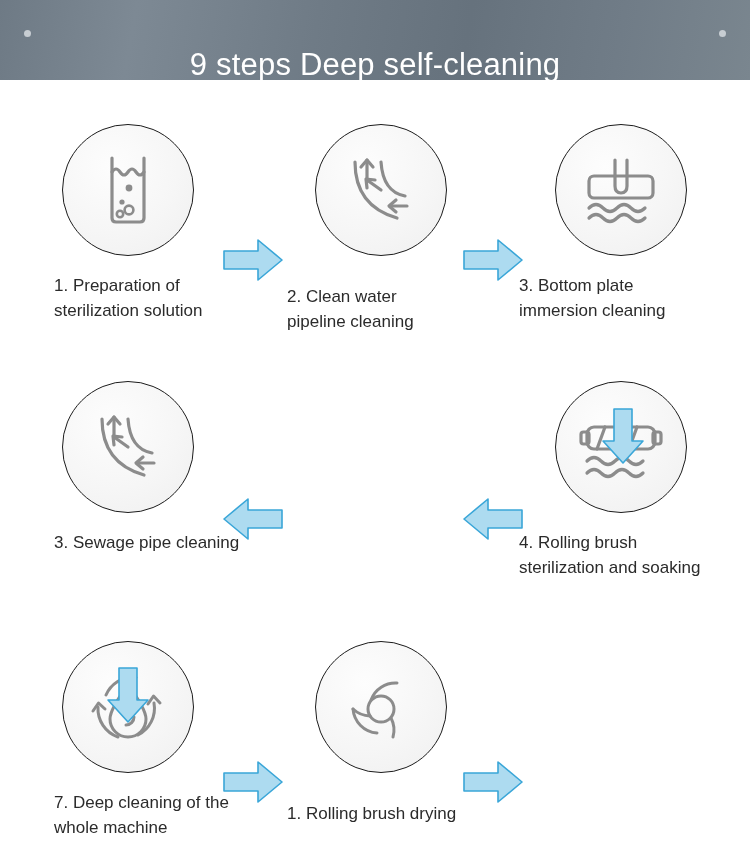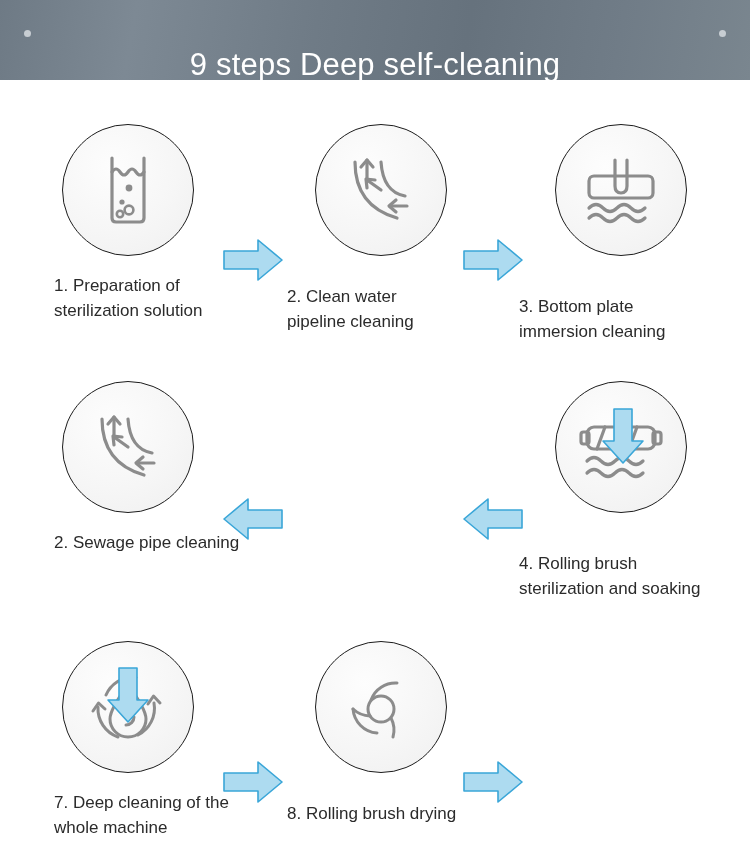--- a/index.html
+++ b/index.html
@@ -57,21 +57,21 @@
     width: 250px;
     display: flex;
     flex-direction: column;
     align-items: center;
   }
   .cell.r1 { top: 44px; }
   .cell.r2 { top: 301px; }
   .cell.r3 { top: 561px; }
   .cell.c1 { left: 3px; }
   .cell.c2 { left: 256px; }
-  .cell.c3 { left: 496px; gap: 21px; }
+  .cell.c3 { left: 496px; }
 
   .icon-circle {
     width: 132px;
     height: 132px;
     border-radius: 50%;
     border: 1.6px solid #1c1c1c;
     background: radial-gradient(circle at 38% 32%, #fdfdfd 0%, #f6f6f6 55%, #efefef 100%);
     display: flex;
     align-items: center;
     justify-content: center;
@@ -193,21 +193,21 @@
           <path d="M46 18 Q48 48 70 52"></path>
           <path d="M32 16 L32 36"></path>
             <path d="M26 23 L32 16 L38 23"></path>
           <path d="M46 46 L32 36"></path>
             <path d="M32 44 L31 35 L40 36"></path>
           <path d="M72 62 L55 62"></path>
             <path d="M61 56 L54 62 L61 68"></path>
         </g>
       </svg>
     </div>
-    <div class="caption">2. Sewage pipe cleaning</div>
+    <div class="caption">3. Sewage pipe cleaning</div>
   </div>
 
   <div class="cell r3 c1">
     <div class="icon-circle">
       <svg width="92" height="92" viewBox="0 0 92 92">
         <g fill="none" stroke="#8c8c8c" stroke-width="3" stroke-linecap="round" stroke-linejoin="round">
           <path d="M46 24 Q28 48 28 58 a18 18 0 0 0 36 0 Q64 48 46 24 Z"></path>
           <path d="M44 64 a8 8 0 0 0 8 -8"></path>
           <path d="M24 34 A30 30 0 0 1 52 16"></path>
           <path d="M46 11 L54 16.5 L46 22"></path>
@@ -226,21 +226,21 @@
       <svg width="92" height="92" viewBox="0 0 92 92">
         <g fill="none" stroke="#8c8c8c" stroke-width="3" stroke-linecap="round">
           <circle cx="46" cy="48" r="13"></circle>
           <path d="M36 39 A26 26 0 0 1 62 22"></path>
           <path d="M56 57 A26 26 0 0 1 58 76"></path>
           <path d="M35 55 A26 26 0 0 1 18 48"></path>
           <path d="M18 48 A26 26 0 0 0 42 72"></path>
         </g>
       </svg>
     </div>
-    <div class="caption">8. Rolling brush drying</div>
+    <div class="caption">1. Rolling brush drying</div>
   </div>
 
 
   <div class="arrow arrow-h1">
     <svg width="62" height="46" viewBox="0 0 62 46">
       <path d="M2 14 L36 14 L36 3 L60 23 L36 43 L36 32 L2 32 Z" fill="#addbf0" stroke="#3aa6d8" stroke-width="1.6" stroke-linejoin="round"></path>
     </svg>
   </div>
 
   <div class="arrow arrow-h2">

